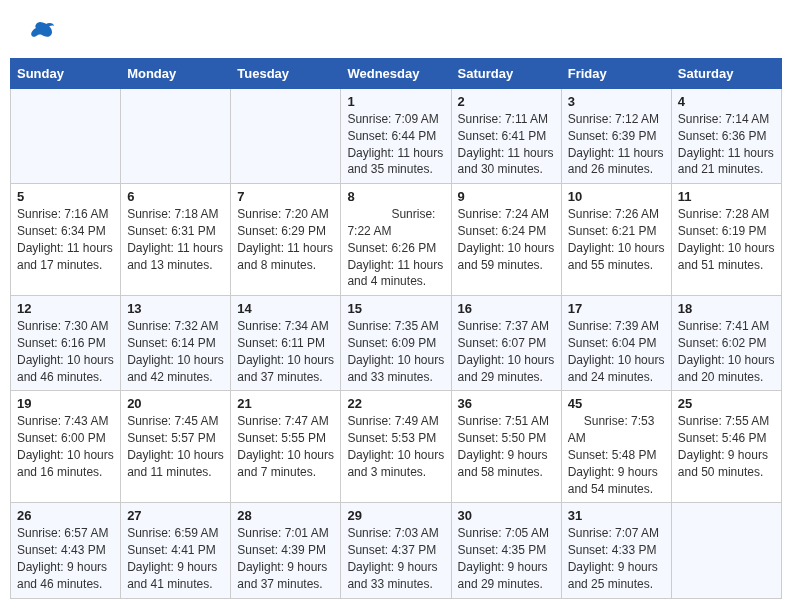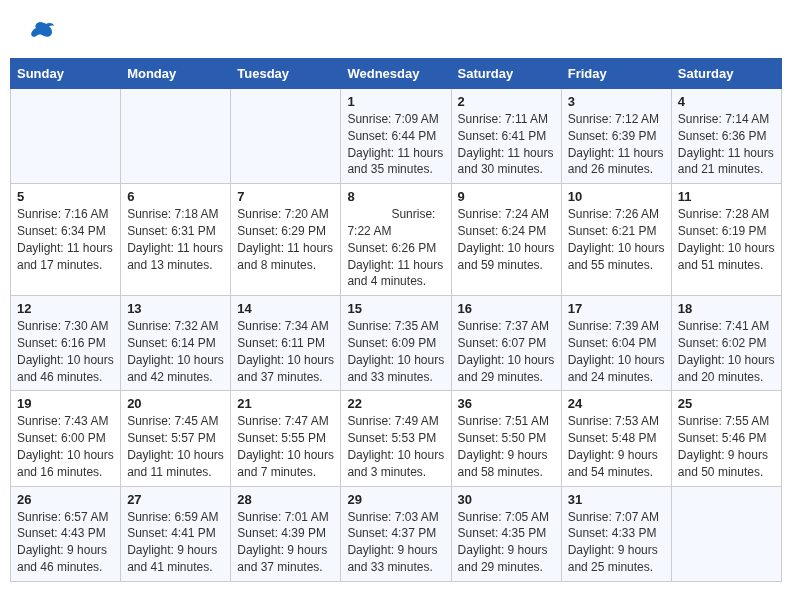--- a/index.html
+++ b/index.html
@@ -224,21 +224,21 @@
 Daylight: 10 hours
 and 7 minutes.</span></td>
           <td><span class="day-num">22</span><span class="cell-detail" style="white-space: pre-line;">Sunrise: 7:49 AM
 Sunset: 5:53 PM
 Daylight: 10 hours
 and 3 minutes.</span></td>
           <td><span class="day-num">36</span><span class="cell-detail" style="white-space: pre-line;">Sunrise: 7:51 AM
 Sunset: 5:50 PM
 Daylight: 9 hours
 and 58 minutes.</span></td>
-          <td><span class="day-num">24</span><span class="cell-detail" style="white-space: pre-line;">Sunrise: 7:53 AM
+          <td><span class="day-num">45</span><span class="cell-detail" style="white-space: pre-line; margin-left: 16px;">Sunrise: 7:53 AM
 Sunset: 5:48 PM
 Daylight: 9 hours
 and 54 minutes.</span></td>
           <td><span class="day-num">25</span><span class="cell-detail" style="white-space: pre-line;">Sunrise: 7:55 AM
 Sunset: 5:46 PM
 Daylight: 9 hours
 and 50 minutes.</span></td>
         </tr>
         <tr>
           <td><span class="day-num">26</span><span class="cell-detail" style="white-space: pre-line;">Sunrise: 6:57 AM

